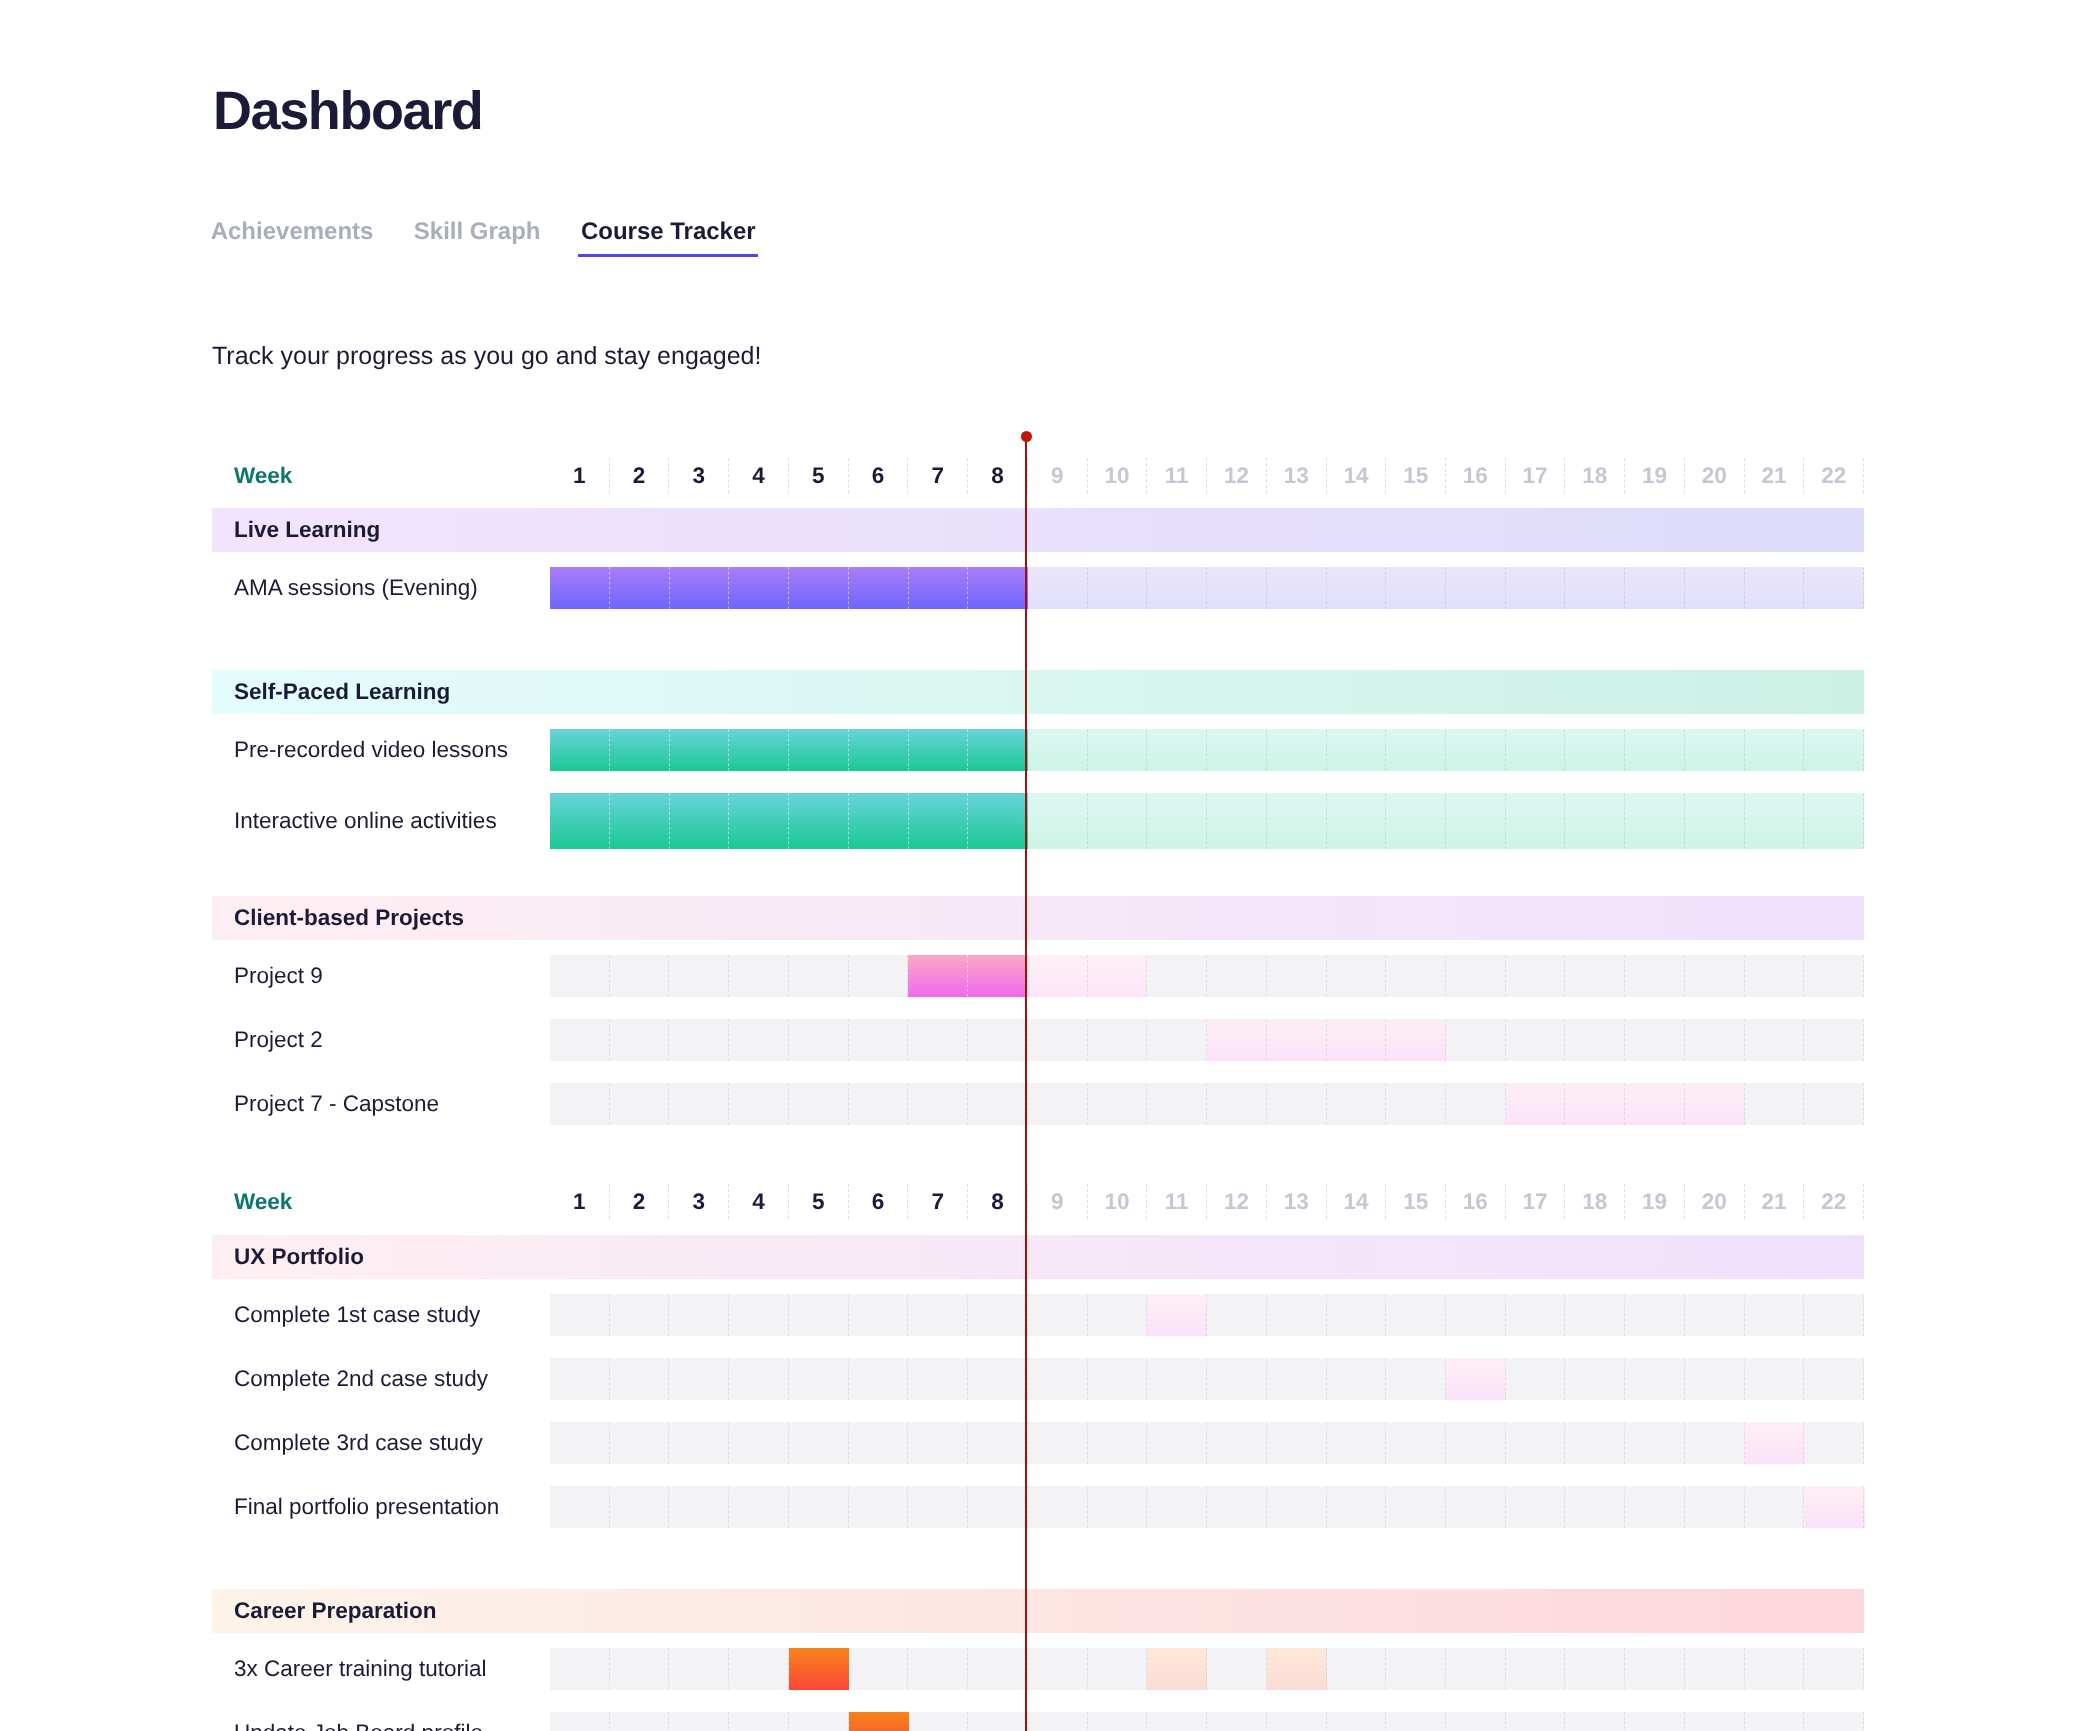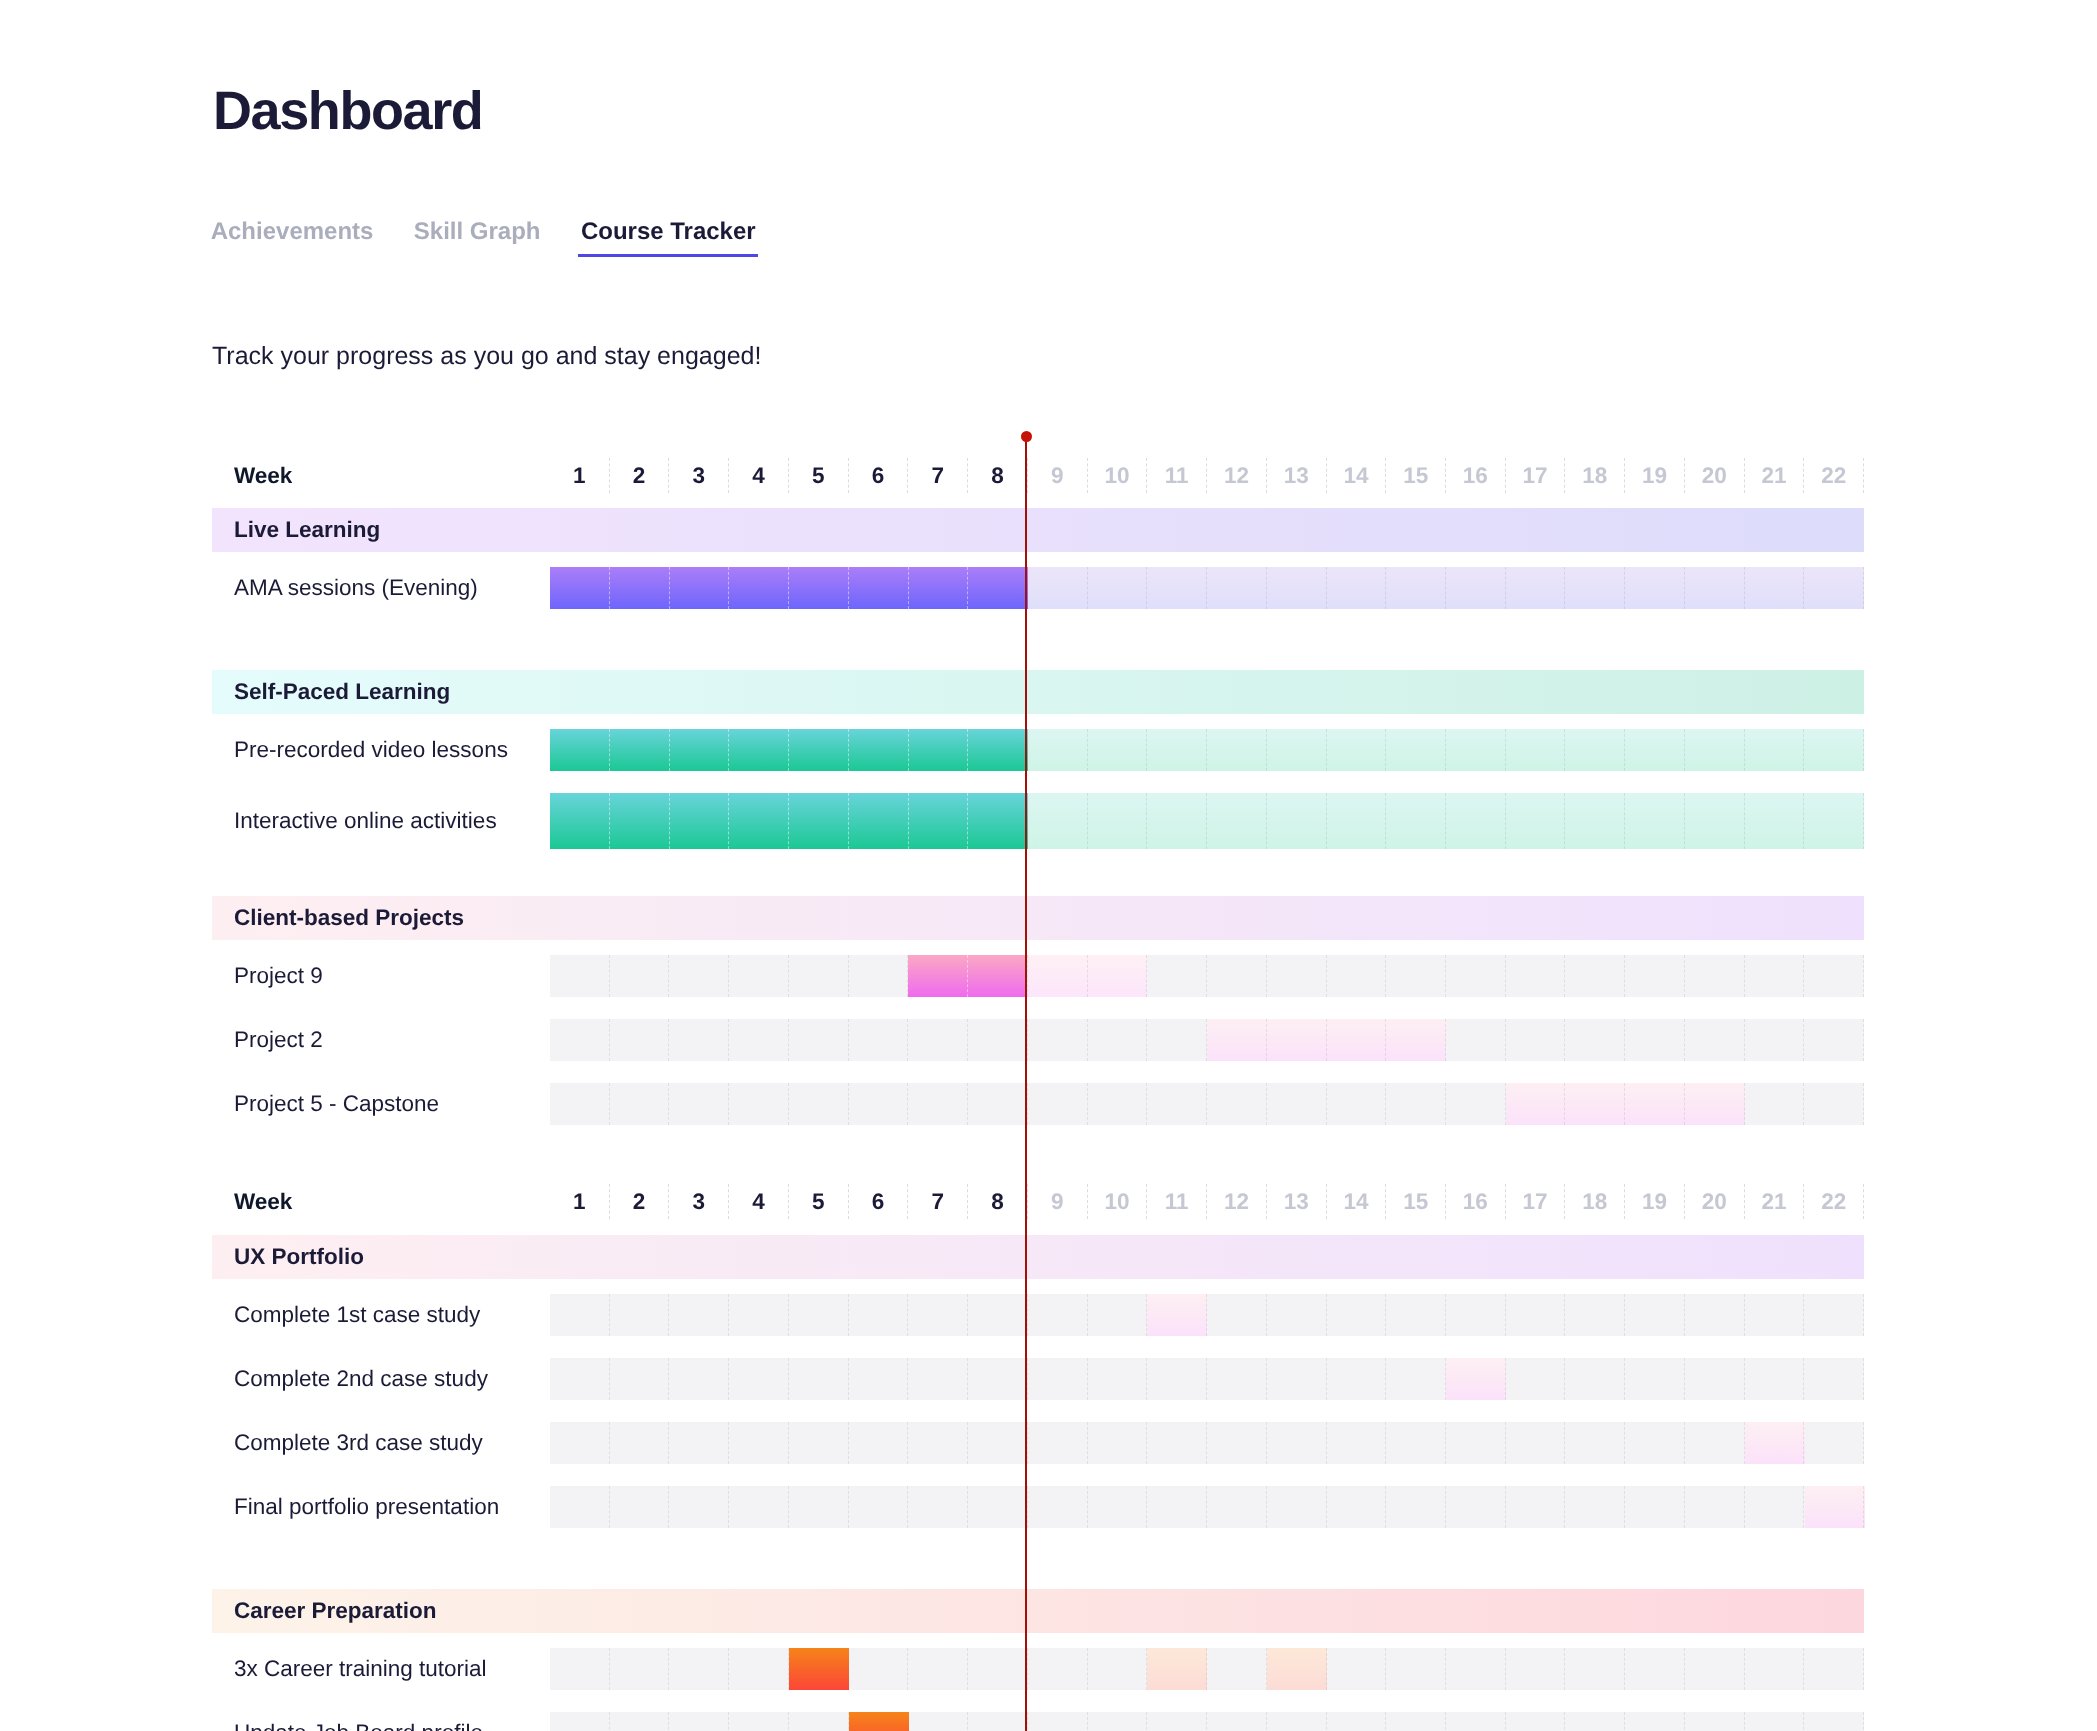--- a/index.html
+++ b/index.html
@@ -28,21 +28,21 @@
   }
   .tab:last-child{margin-right:8px;}
   .tab.active{color:#1b1b38;border-bottom-color:#4f46e5;}
   .subtitle{position:absolute;left:212px;top:341px;font-size:25px;font-weight:400;line-height:1.2;color:#1b1b38;white-space:nowrap;}
 
   
   .gantt{position:absolute;left:212px;top:0;width:1652px;height:1731px;}
   .grow{position:absolute;left:0;width:1652px;}
   .lblcol{position:absolute;left:22px;top:0;height:100%;display:flex;align-items:center;white-space:nowrap;}
 
-  .weekhdr .lblcol{font-size:22.5px;font-weight:700;color:#0f172a;}
+  .weekhdr .lblcol{font-size:22.5px;font-weight:700;color:#0f766e;}
   .hdrtrack{position:absolute;left:338px;top:0;height:100%;width:1314px;display:flex;}
   .wk{
      flex:1 1 0;height:35px;margin-top:3.4px;display:flex;align-items:center;justify-content:center;
      font-size:22.5px;font-weight:700;color:#1b1b38;
      border-right:1.4px dashed #dbdbe1;
   }
   .wk.future{color:#c5c8d2;}
 
   .band .lblcol{font-size:22.5px;font-weight:700;color:#1b1b38;z-index:3;}
   .bandbg{position:absolute;left:0;top:0;width:1652px;height:100%;}
@@ -343,21 +343,21 @@
             <i></i>
             <i></i>
             <i></i>
             <i></i>
             <i></i>
             <i></i>
           </div>
         </div>
       </div>
       <div class="grow task" style="top: 1083px; height: 42px;">
-        <div class="lblcol">Project 5 - Capstone</div>
+        <div class="lblcol">Project 7 - Capstone</div>
         <div class="tasktrack">
           <div class="gridbg">
             <i></i>
             <i></i>
             <i></i>
             <i></i>
             <i></i>
             <i></i>
             <i></i>
             <i></i>

